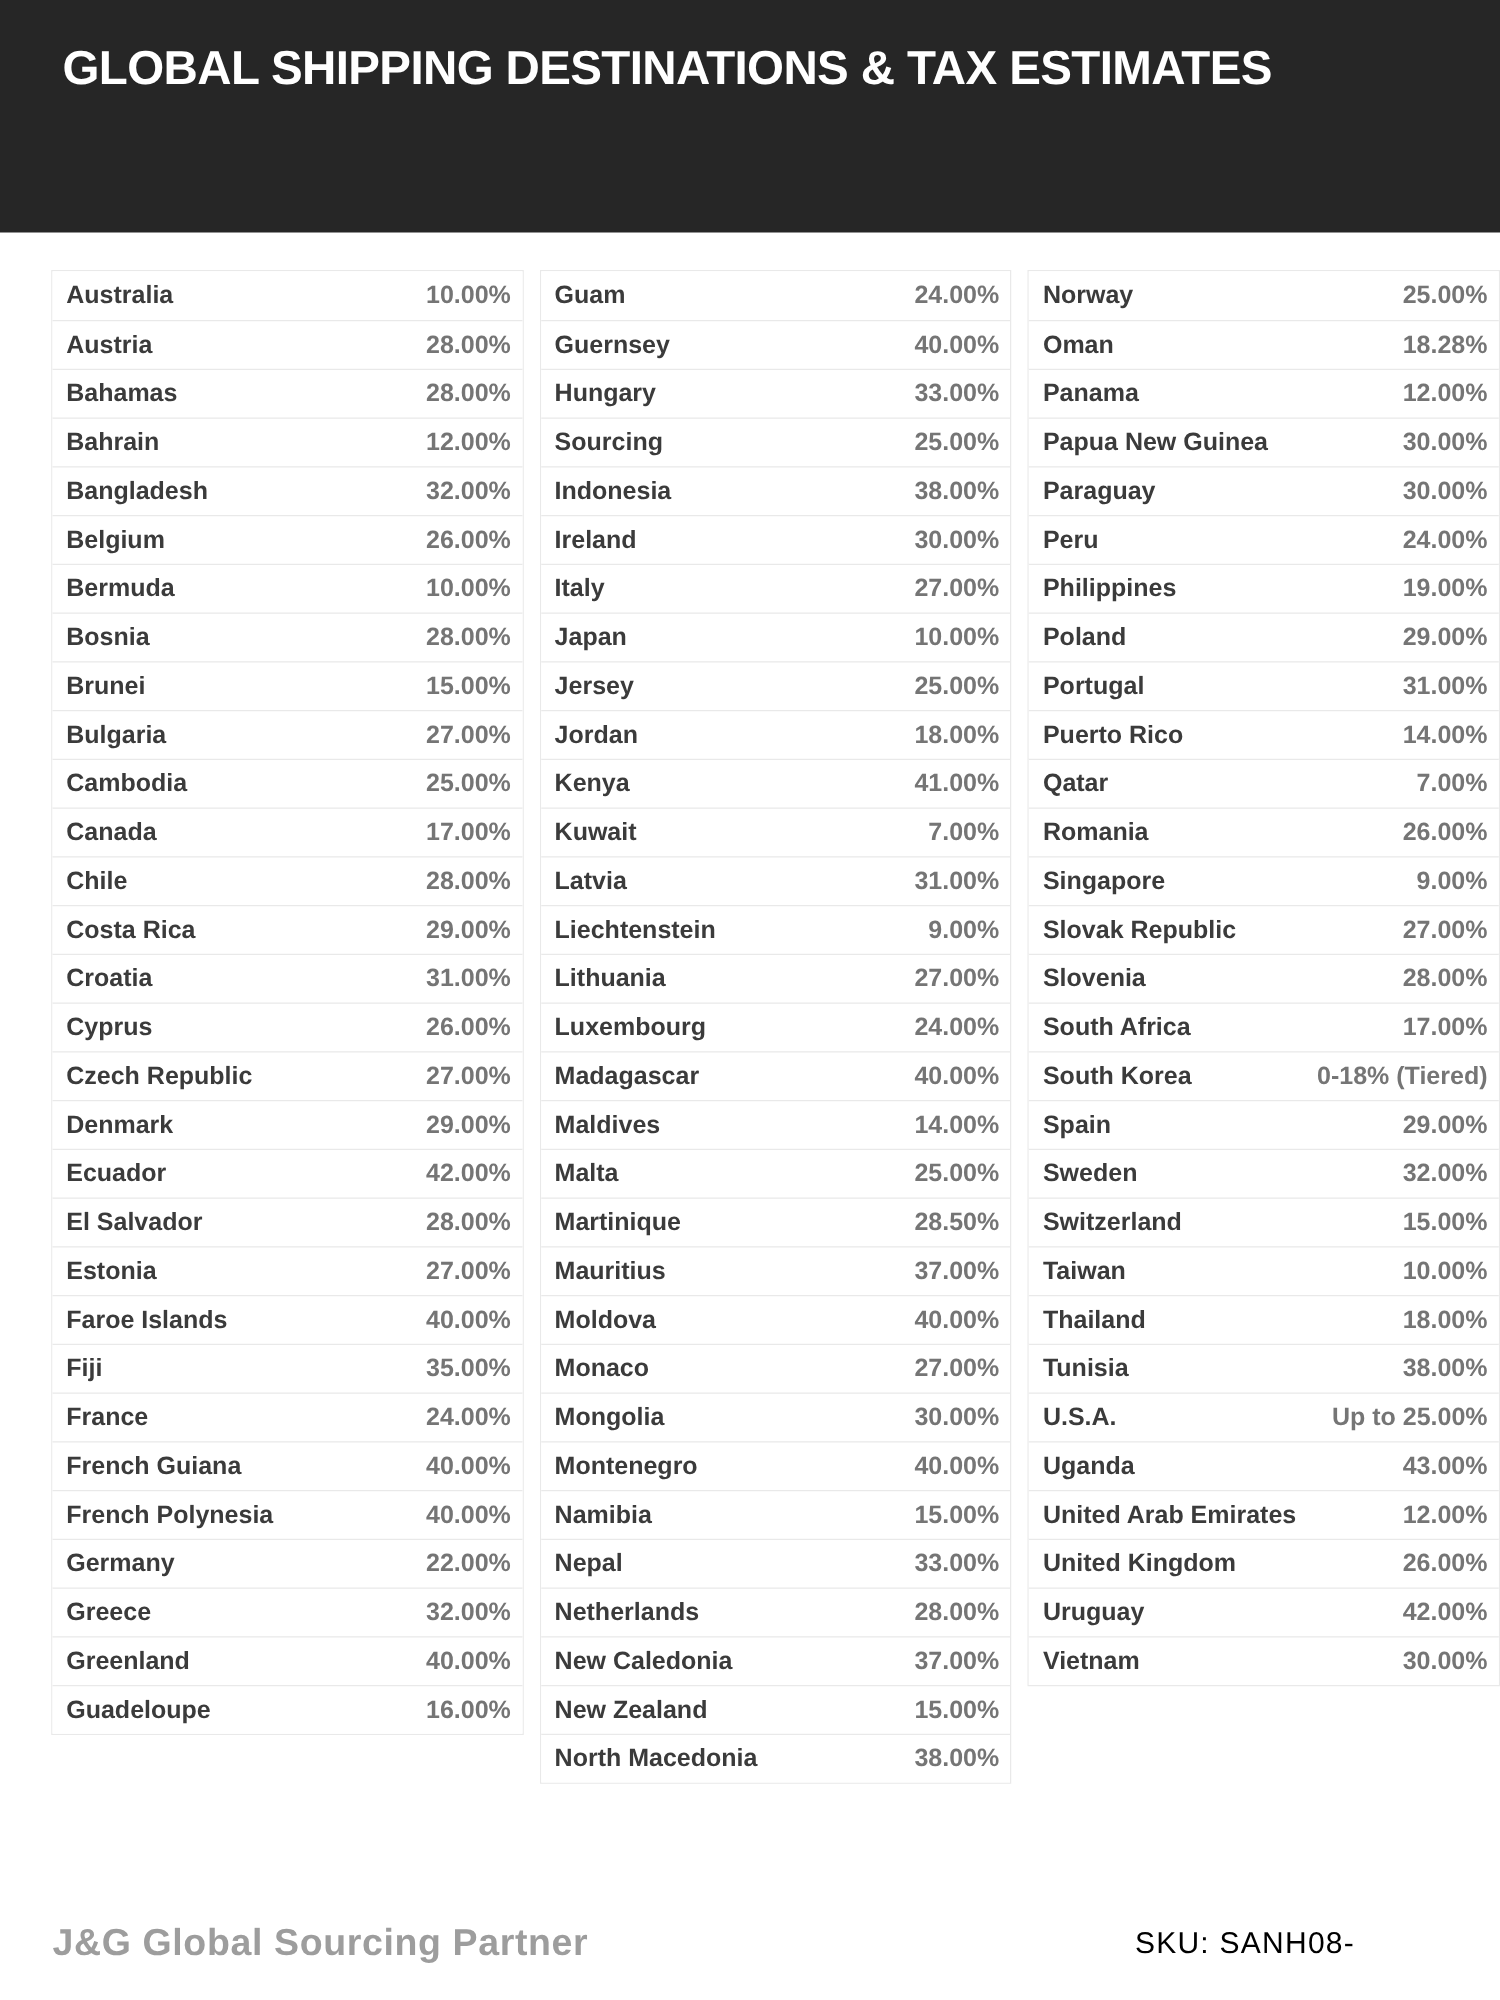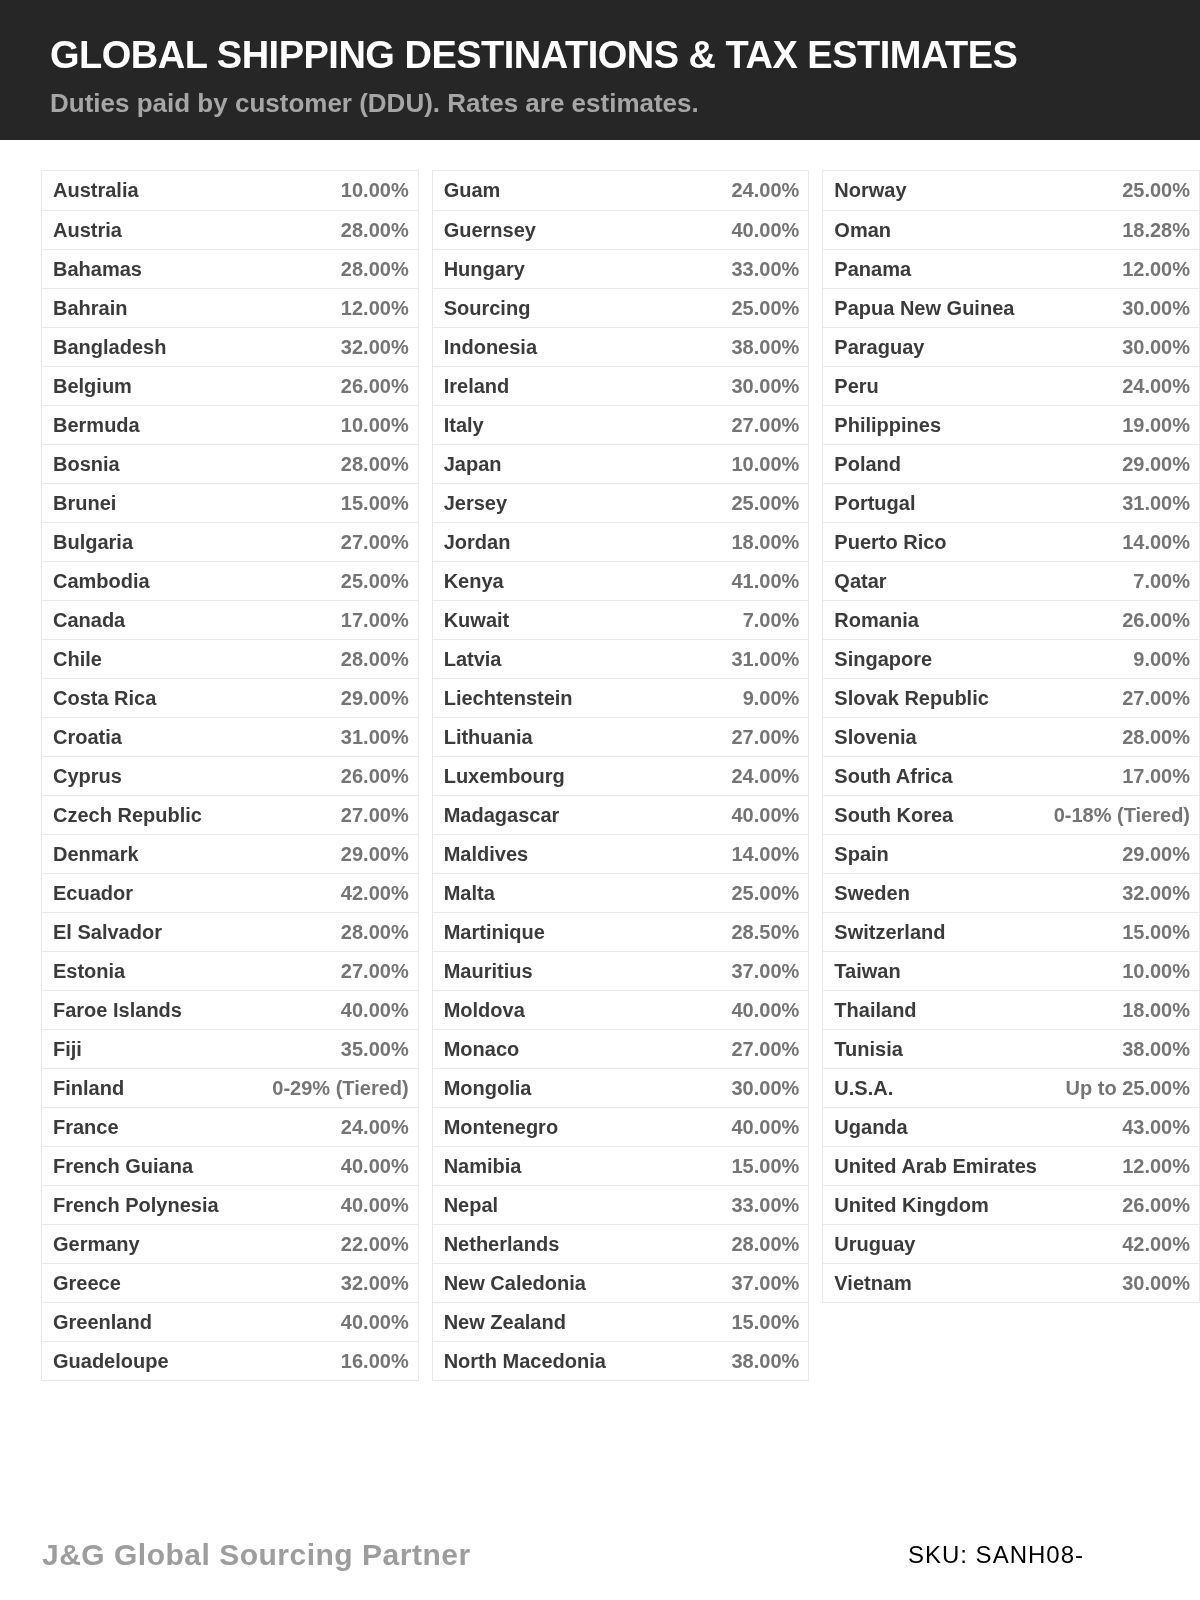--- a/index.html
+++ b/index.html
@@ -5,21 +5,21 @@
   html, body { margin: 0; padding: 0; }
   body {
     width: 1200px; height: 1600px;
     background: #ffffff;
     font-family: "Liberation Sans", sans-serif;
     position: relative;
     overflow: hidden;
   }
   .banner {
     background: #262626;
-    height: 140px;
+    height: 186px;
     box-sizing: border-box;
     padding: 34px 50px 0 50px;
   }
   .title {
     color: #ffffff;
     font-size: 38px;
     font-weight: bold;
     letter-spacing: -0.5px;
     white-space: nowrap;
   }
@@ -85,21 +85,20 @@
     font-weight: normal;
     color: #000000;
     letter-spacing: 1px;
   }
 </style>
 </head>
 <body>
 
 <header class="banner">
   <div class="title">GLOBAL SHIPPING DESTINATIONS &amp; TAX ESTIMATES</div>
-  <div class="subtitle">Duties paid by customer (DDU). Rates are estimates.</div>
 </header>
 
 <main class="columns">
   <section class="col">
       <div class="row">
         <span class="country">Australia</span>
         <span class="rate">10.00%</span>
       </div>
       <div class="row">
         <span class="country">Austria</span>
@@ -181,24 +180,20 @@
         <span class="country">Estonia</span>
         <span class="rate">27.00%</span>
       </div>
       <div class="row">
         <span class="country">Faroe Islands</span>
         <span class="rate">40.00%</span>
       </div>
       <div class="row">
         <span class="country">Fiji</span>
         <span class="rate">35.00%</span>
-      </div>
-      <div class="row">
-        <span class="country">Finland</span>
-        <span class="rate">0-29% (Tiered)</span>
       </div>
       <div class="row">
         <span class="country">France</span>
         <span class="rate">24.00%</span>
       </div>
       <div class="row">
         <span class="country">French Guiana</span>
         <span class="rate">40.00%</span>
       </div>
       <div class="row">

